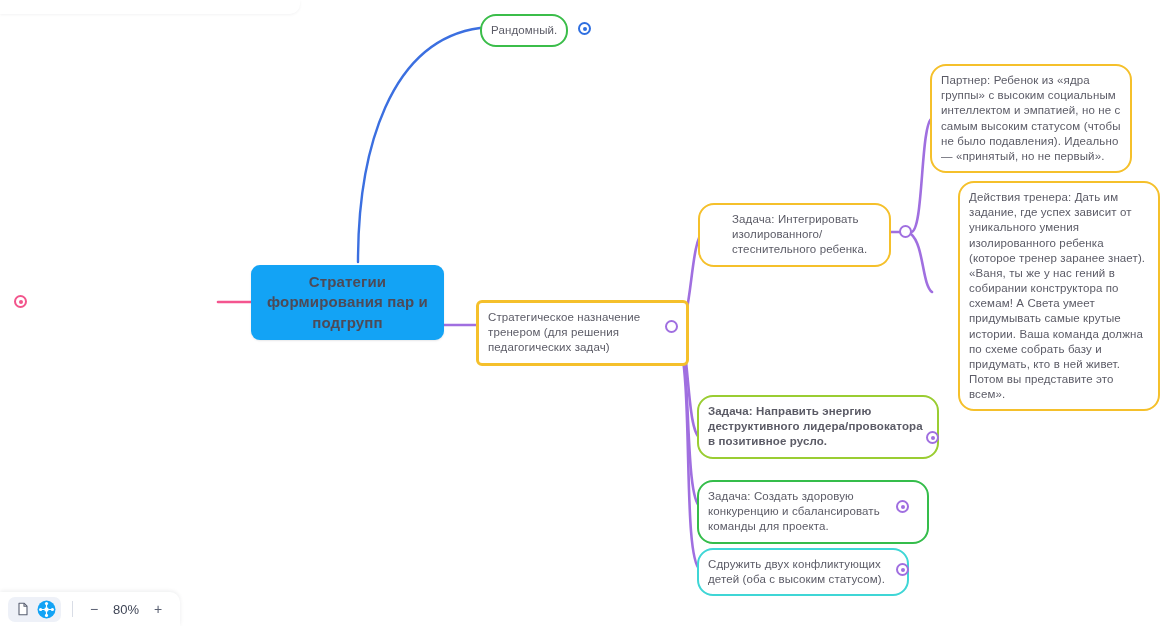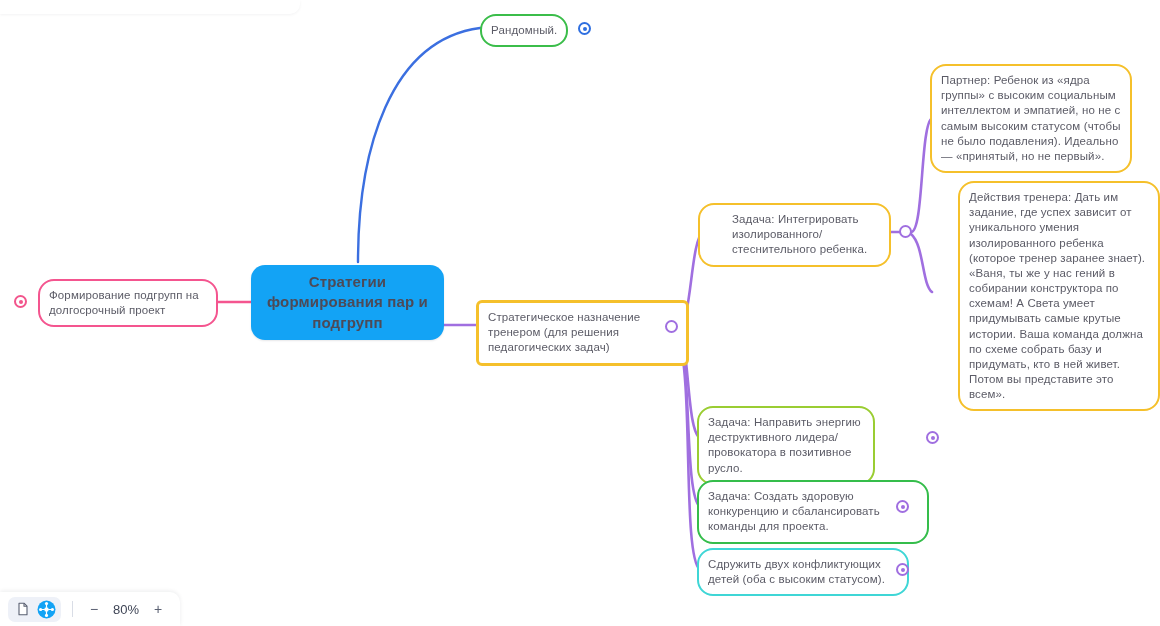--- a/index.html
+++ b/index.html
@@ -49,21 +49,21 @@
     display: flex;
     align-items: center;
     letter-spacing: 0.01em;
   }
   .node .txt { display: block; width: 100%; }
 
   
   .node.central {
     background: #13A3F5;
     border: none;
-    border-radius: 14px;
+    border-radius: 9px;
     color: #4d4a57;
     font-weight: bold;
     font-size: 15px;
     line-height: 1.35;
     text-align: center;
     justify-content: center;
     box-shadow: 0 1px 2px rgba(16,24,40,0.10);
   }
 
   
@@ -171,23 +171,20 @@
 
     <path d="M 678 335 C 694 380 682 556 700 570" stroke="#A06FE0" stroke-width="2.6" fill="none" stroke-linecap="round"></path>
 
     <path d="M 891 232 L 905 232" stroke="#A06FE0" stroke-width="2.6" fill="none" stroke-linecap="round"></path>
 
     <path d="M 911 232 C 924 232 920 125 932 118" stroke="#A06FE0" stroke-width="2.6" fill="none" stroke-linecap="round"></path>
 
     <path d="M 911 234 C 924 245 922 285 932 292" stroke="#A06FE0" stroke-width="2.6" fill="none" stroke-linecap="round"></path>
   </svg>
 
-  <div class="node" style="left:38px; top:279px; width:180px; min-height:46px; border-color:#F4558F;">
-    <span class="txt">Формирование подгрупп на долгосрочный проект</span>
-  </div>
   <div class="dot pink" style="left:14px; top:295px;"></div>
 
   <div class="node central" style="left:251px; top:265px; width:193px; height:75px;">
     <span class="txt">Стратегии формирования пар и подгрупп</span>
   </div>
 
   <div class="node" style="left:480px; top:14px; width:88px; min-height:28px; border-color:#3BBD4A;">
     <span class="txt">Рандомный.</span>
   </div>
   <div class="dot blue" style="left:578px; top:22px;"></div>
@@ -203,21 +200,21 @@
   <div class="junction" style="left:899px; top:225px;"></div>
 
   <div class="node" style="left:930px; top:64px; width:202px; min-height:106px; border-color:#F5C02B; border-width:2.5px; align-items:flex-end;">
     <span class="txt">Партнер: Ребенок из «ядра группы» с высоким социальным интеллектом и эмпатией, но не с самым высоким статусом (чтобы не было подавления). Идеально — «принятый, но не первый».</span>
   </div>
 
   <div class="node" style="left:930px; top:181px; width:202px; min-height:215px; border-color:#F5C02B; border-width:2.5px; align-items:flex-start;margin-left:28px;">
     <span class="txt">Действия тренера: Дать им задание, где успех зависит от уникального умения изолированного ребенка (которое тренер заранее знает). «Ваня, ты же у нас гений в собирании конструктора по схемам! А Света умеет придумывать самые крутые истории. Ваша команда должна по схеме собрать базу и придумать, кто в ней живет. Потом вы представите это всем».</span>
   </div>
 
-  <div class="node" style="left:697px; top:406px; width:178px; min-height:56px; border-color:#9ACD32; border-width:2.5px;">
+  <div class="node" style="left:697px; top:395px; width:242px; min-height:56px; border-color:#9ACD32; border-width:2.5px;font-weight:bold;">
     <span class="txt">Задача: Направить энергию деструктивного лидера/провокатора в позитивное русло.</span>
   </div>
   <div class="dot" style="left:926px; top:431px;"></div>
 
   <div class="node" style="left:697px; top:480px; width:232px; min-height:55px; border-color:#35BD4B; border-width:2.5px;">
     <span class="txt">Задача: Создать здоровую конкуренцию и сбалансировать команды для проекта.</span>
   </div>
   <div class="dot" style="left:896px; top:500px;"></div>
 
   <div class="node" style="left:697px; top:548px; width:212px; min-height:42px; border-color:#3FD6D6; border-width:2.5px;">

